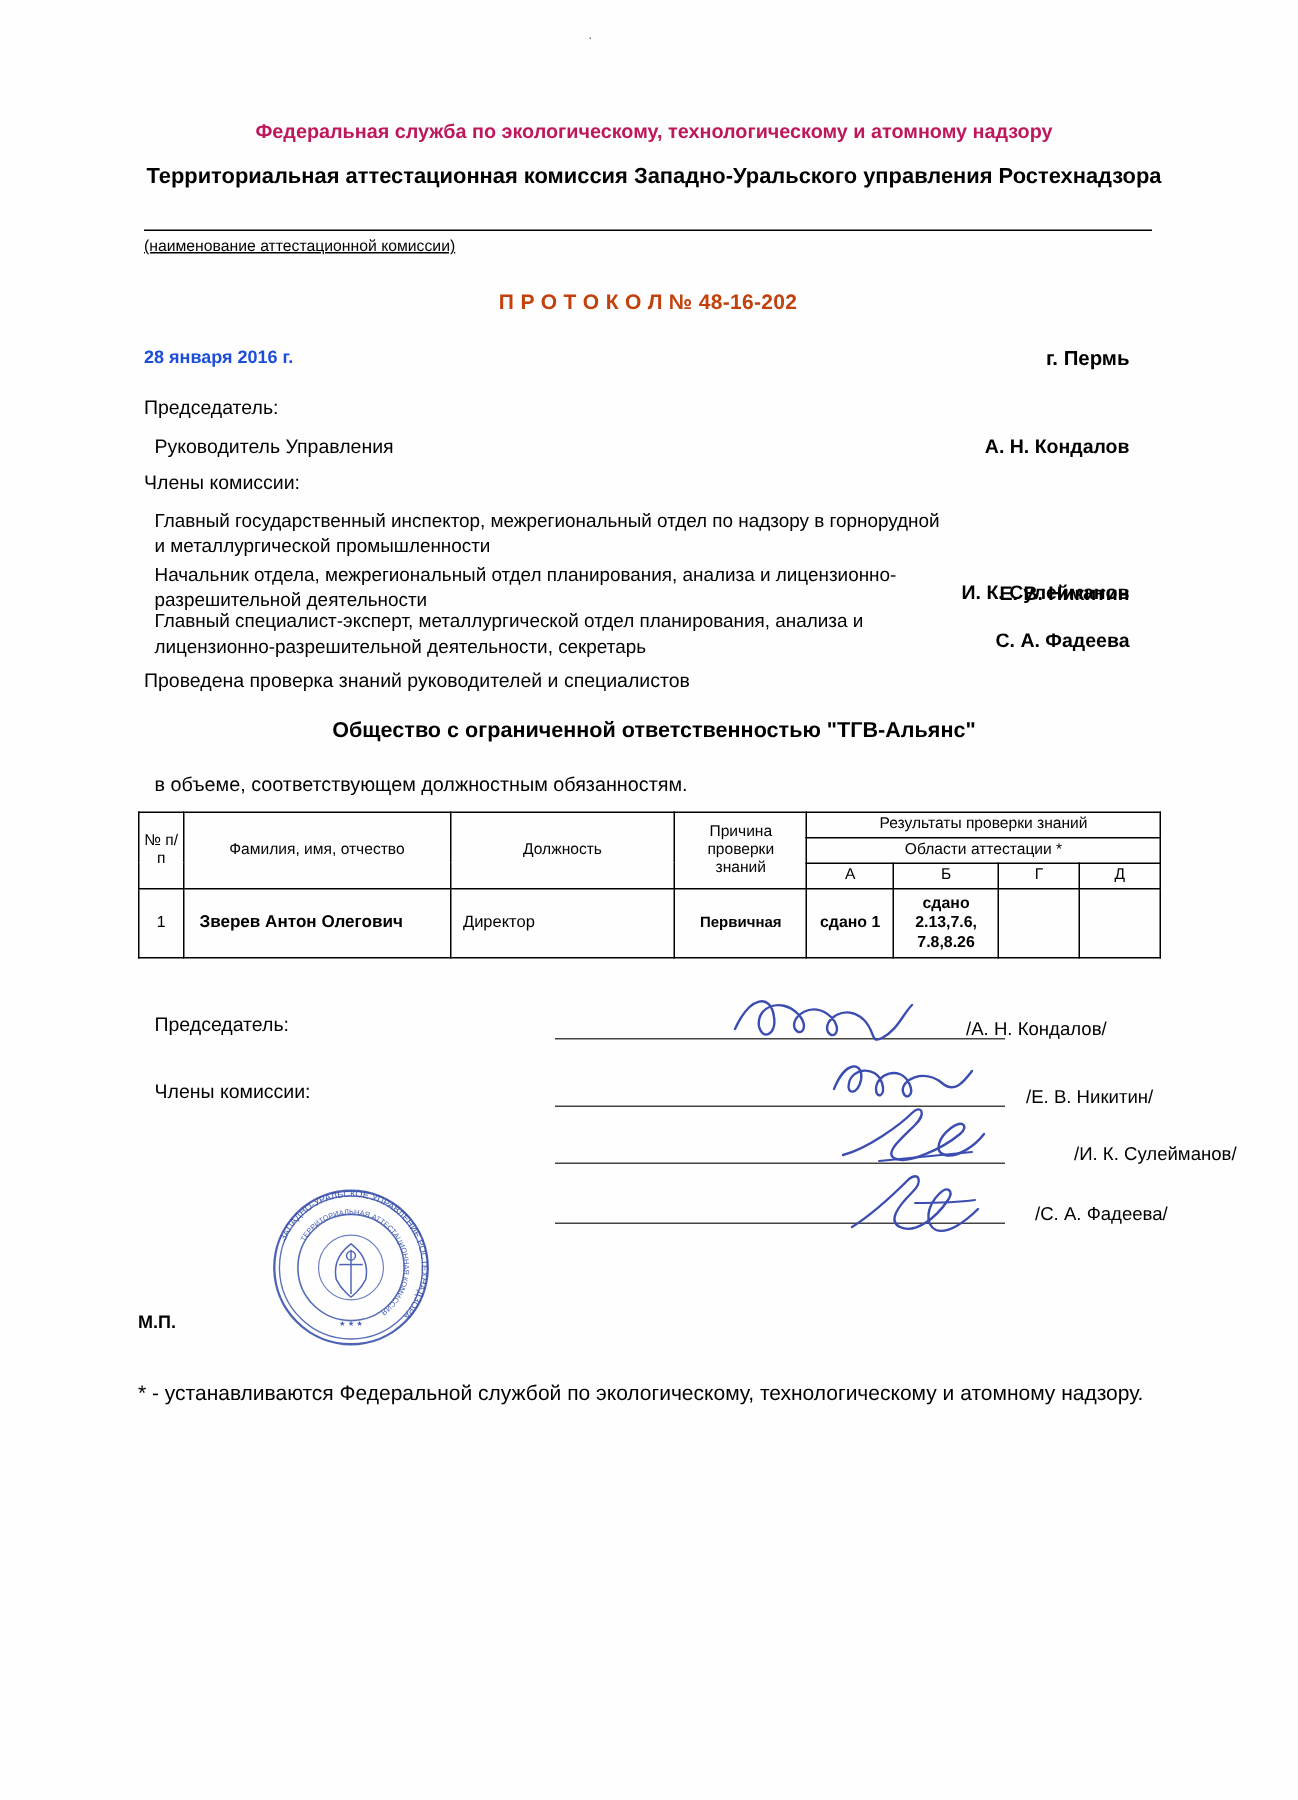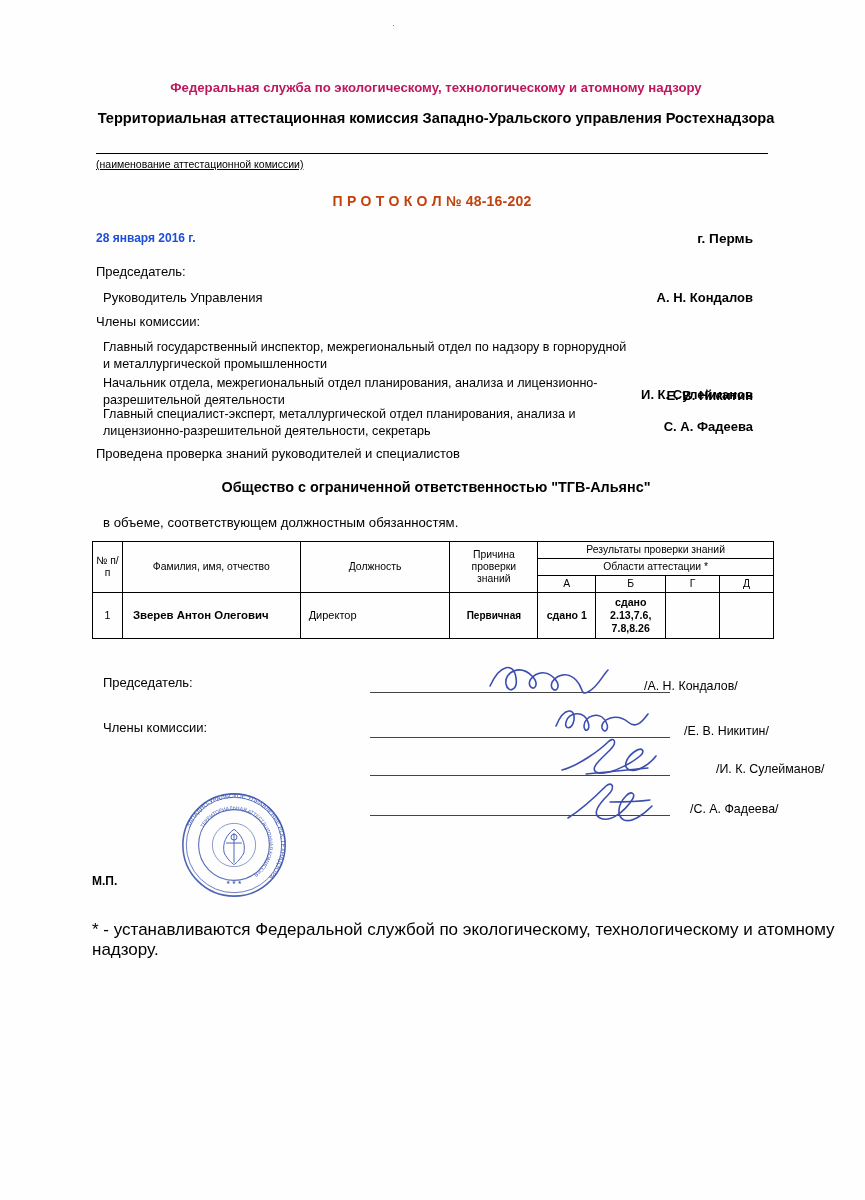--- a/index.html
+++ b/index.html
@@ -196,21 +196,21 @@
     left: 92px;
     top: 874px;
     font-size: 12px;
     font-weight: bold;
     color: #000;
   }
   .footnote {
     position: absolute;
     left: 92px;
     top: 920px;
-    font-size: 17px;
+    font-size: 14px;
     color: #000;
   }
   .stamp {
     position: absolute;
     left: 175px;
     top: 786px;
     width: 118px;
     height: 118px;
   }
   .sig-ink {

